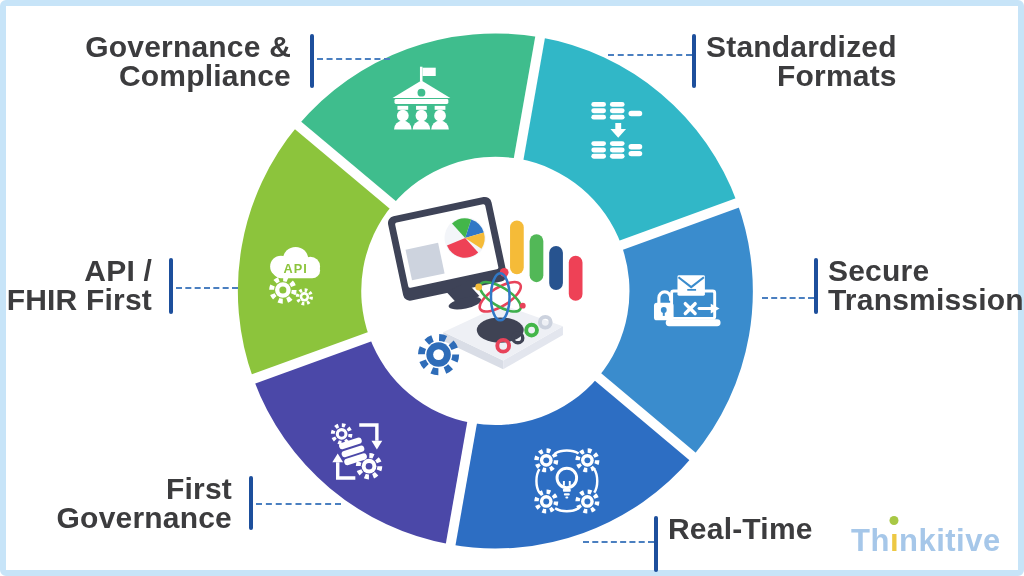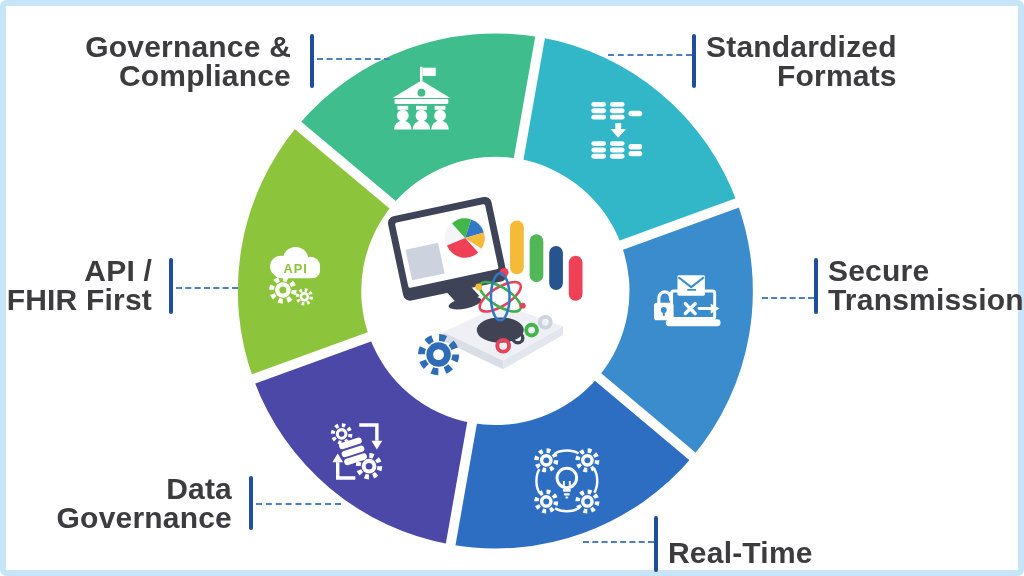--- a/index.html
+++ b/index.html
@@ -256,34 +256,35 @@
   <div class="conn-bar" style="left:686px;top:28px;height:54px;"></div>
   <div class="conn-dash" style="left:602px;top:48px;width:84px;"></div>
 
   <div class="seg-label" style="left:822px;top:250px;">
     <div>Secure</div>
     <div>Transmission</div>
   </div>
   <div class="conn-bar" style="left:808px;top:252px;height:56px;"></div>
   <div class="conn-dash" style="left:756px;top:291px;width:52px;"></div>
 
-  <div class="seg-label" style="left:662px;top:508px;margin-top:24px;">
+  <div class="seg-label" style="left:662px;top:508px;">
     <div>Real-Time</div>
   </div>
   <div class="conn-bar" style="left:648px;top:510px;height:56px;"></div>
   <div class="conn-dash" style="left:577px;top:535px;width:71px;"></div>
 
   <div class="seg-label right-align" style="right:786px;top:468px;">
-    <div>Data</div>
+    <div>First</div>
     <div>Governance</div>
   </div>
   <div class="conn-bar" style="left:243px;top:470px;height:54px;"></div>
   <div class="conn-dash" style="left:250px;top:497px;width:85px;"></div>
 
   <div class="seg-label right-align" style="right:866px;top:250px;">
     <div>API /</div>
     <div>FHIR First</div>
   </div>
   <div class="conn-bar" style="left:163px;top:252px;height:56px;"></div>
   <div class="conn-dash" style="left:170px;top:281px;width:62px;"></div>
 
+  <div class="brand"><span>Th</span><span class="i-stem"><span>ı</span><span class="i-dot"></span></span><span>nkitive</span></div>
 
 </div>
 
 </body></html>

